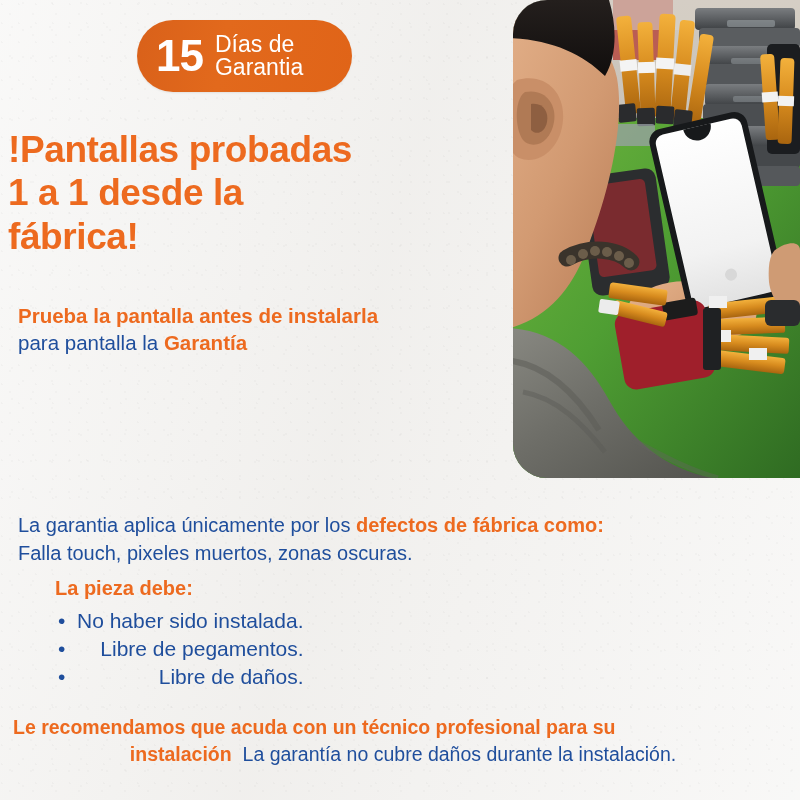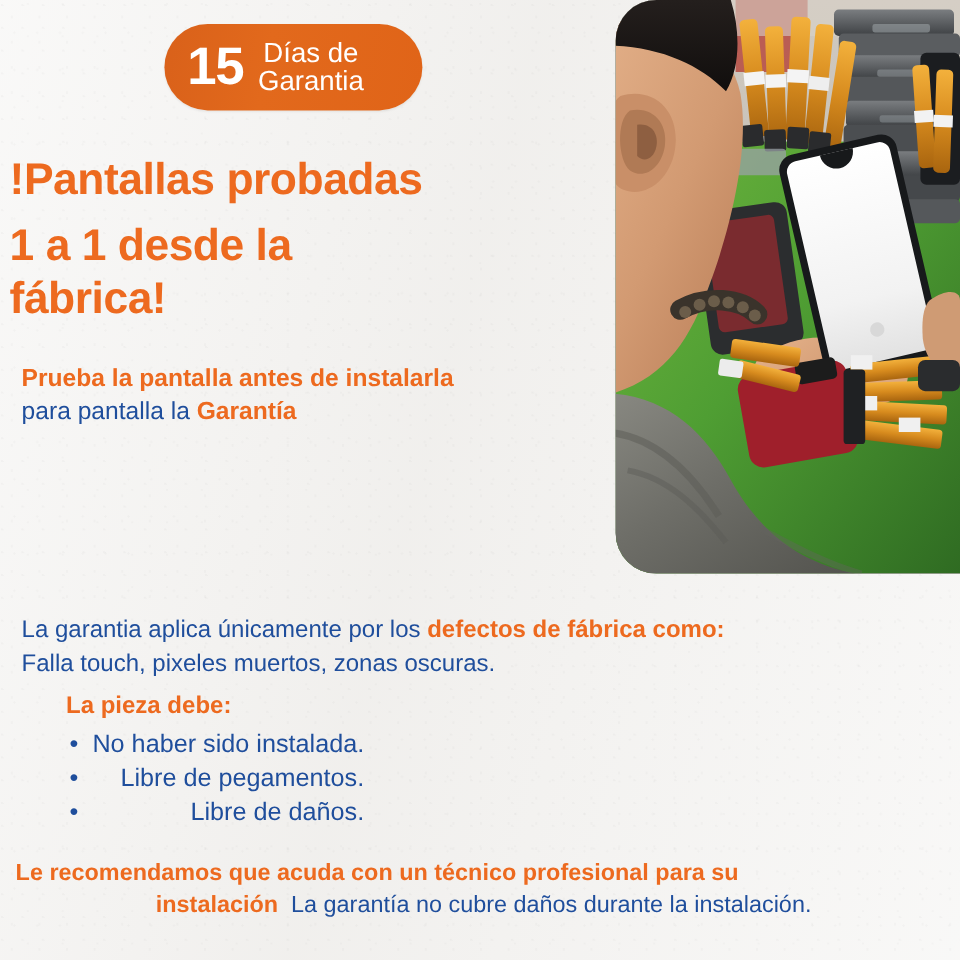--- a/index.html
+++ b/index.html
@@ -46,42 +46,41 @@
     font-size: 44px;
     font-weight: bold;
     letter-spacing: -1px;
     margin-left: 19px;
     line-height: 1;
   }
   .badge-lines {
     margin-left: 12px;
     color: #ffffff;
     line-height: 1.02;
-    text-align: center;
   }
   .badge-line {
     font-size: 23px;
     font-weight: normal;
     white-space: nowrap;
   }
 
   
   .headline {
     position: absolute;
     left: 8px;
     top: 128px;
     width: 448px;
     color: #ed6a1f;
     font-size: 37px;
     font-weight: bold;
     line-height: 1.17;
     letter-spacing: -0.4px;
   }
   .headline-l1 { display:block; }
-  .headline-l2 { display:block;margin-top:12px; }
+  .headline-l2 { display:block; }
   .headline-l3 { display:block; }
 
   
   .sub {
     position: absolute;
     left: 18px;
     top: 303px;
     width: 440px;
   }
   .sub-l1 {

